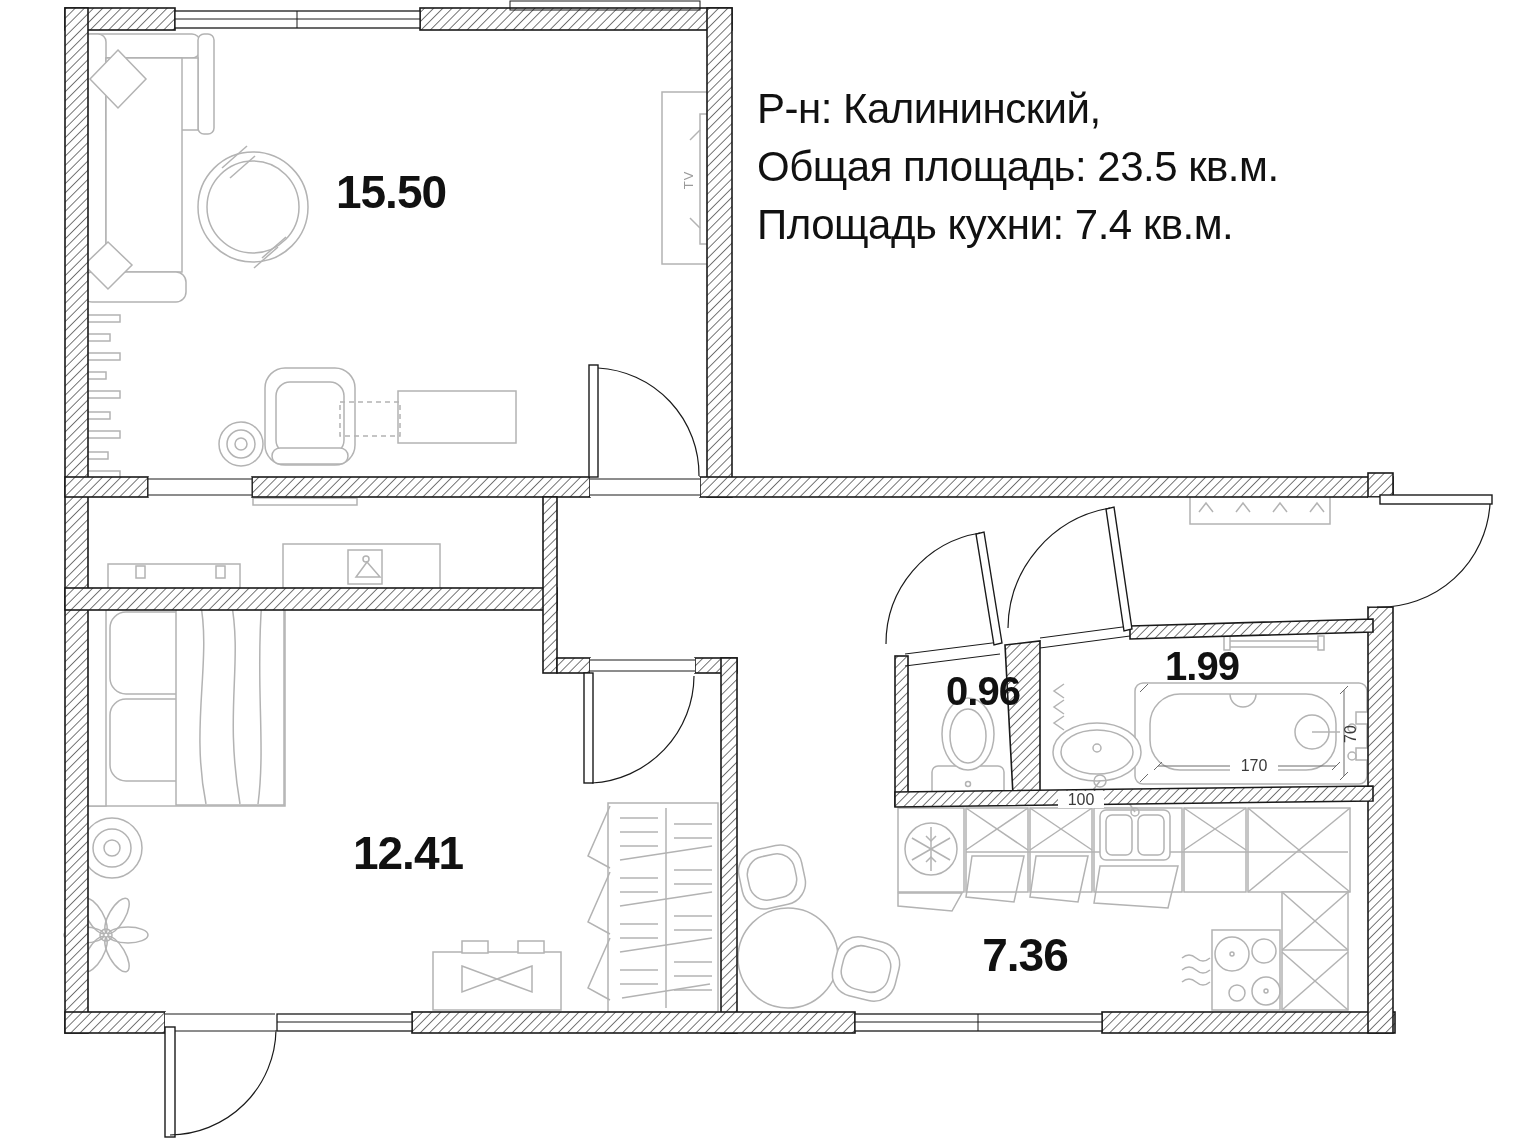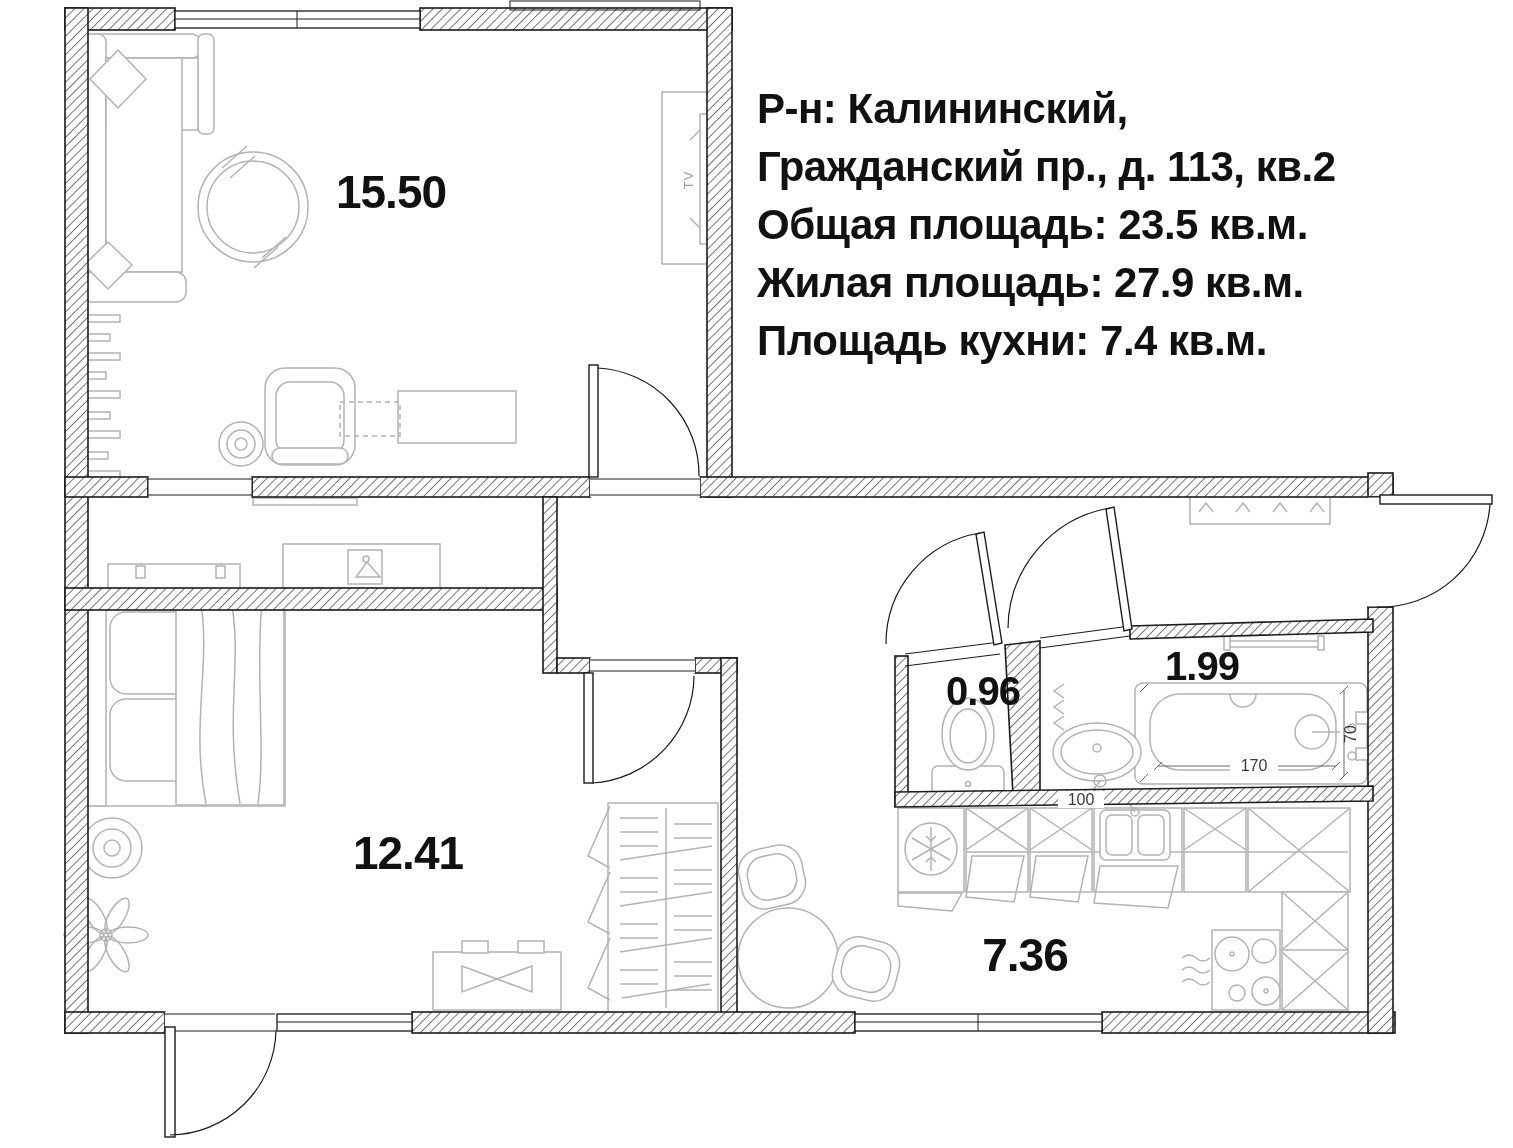--- a/index.html
+++ b/index.html
@@ -14,21 +14,21 @@
   .win{fill:#ffffff;stroke:#1a1a1a;stroke-width:1.3;}
   .thin{stroke:#1a1a1a;stroke-width:1;fill:none;}
   .sill{fill:#ffffff;stroke:none;}
   .dim{stroke:#6b6b6b;stroke-width:1;fill:none;}
   .area-label{font-weight:bold;fill:#111111;letter-spacing:-1px;}
   .big{font-size:46px;}
   .mid{font-size:40px;}
   .dim-text{font-size:16px;fill:#3a3a3a;font-weight:normal;letter-spacing:0;}
   .tv-text{font-size:13px;fill:#9a9a9a;letter-spacing:1px;}
   #info-block{position:absolute;left:757px;top:80px;width:660px;
-      font-size:42px;line-height:58px;font-weight:bold;color:#111111;letter-spacing:-0.5px;}
+      font-size:42px;line-height:58px;font-weight:normal;color:#111111;letter-spacing:-0.5px;}
 </style>
 </head>
 <body>
 
 <div id="stage">
 
 <svg id="plan-svg" width="1513" height="1148" viewBox="0 0 1513 1148">
   <defs>
     <pattern id="hatch" patternUnits="userSpaceOnUse" width="6.5" height="6.5" patternTransform="rotate(45)">
       <rect width="6.5" height="6.5" fill="#ffffff"></rect>
@@ -416,19 +416,17 @@
     <text class="dim-text" x="1352" y="738" text-anchor="middle" transform="rotate(-90 1352 734)">70</text>
     <rect class="sill" x="1058" y="791" width="46" height="17"></rect>
     <text class="dim-text" x="1081" y="805" text-anchor="middle">100</text>
   </g>
 
   <text class="tv-text" x="689" y="184" text-anchor="middle" transform="rotate(-90 689 180)">TV</text>
 </svg>
 
 <div id="info-block">
   <div>Р-н: Калининский,</div>
-  <div>Гражданский пр., д. 113, кв.2</div>
   <div>Общая площадь: 23.5 кв.м.</div>
-  <div>Жилая площадь: 27.9 кв.м.</div>
   <div>Площадь кухни: 7.4 кв.м.</div>
 </div>
 
 </div>
 
 </body></html>

